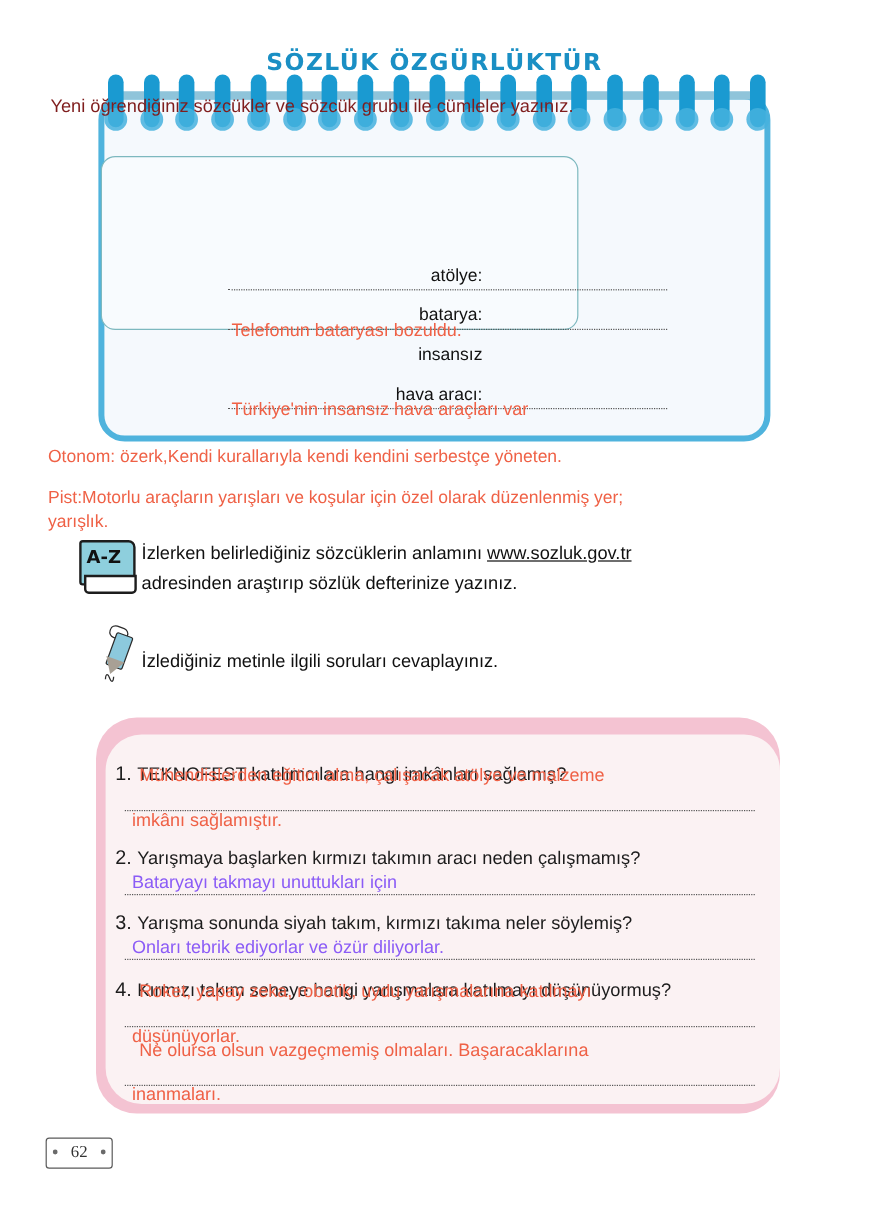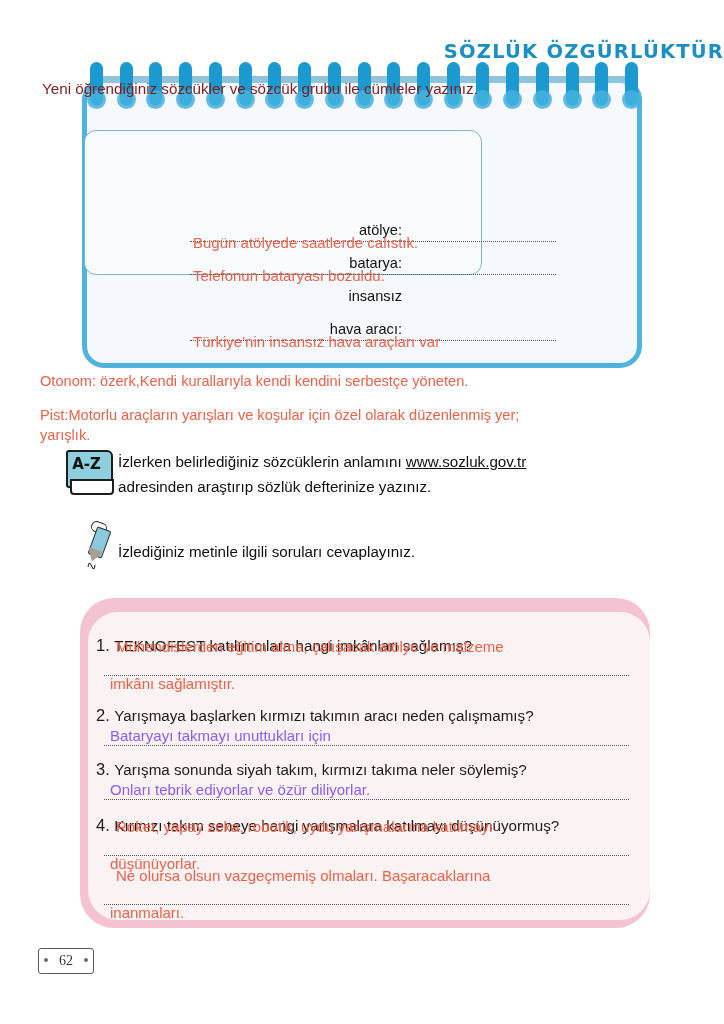--- a/index.html
+++ b/index.html
@@ -61,21 +61,21 @@
     background: #45b2de;
     border-radius: 50%;
     opacity: .85;
   }
 
   .card-title {
     position: absolute;
     left: 0;
     top: 40px;
     width: 100%;
-    text-align: right;
+    text-align: center;
     color: #1a8fc4;
     font-weight: bold;
     font-size: 19.5px;
     letter-spacing: 1.2px;
     font-family: "DejaVu Sans", sans-serif;
   }
 
   .instr-1 {
     position: absolute;
     left: 42px;
@@ -366,21 +366,20 @@
   <div class="tip"></div>
   <div class="squiggle">∿</div>
 </div>
 <div class="instr-1">Yeni öğrendiğiniz sözcükler ve sözcük grubu ile cümleler yazınız.</div>
 
 <div class="wordbox"></div>
 <div id="word-rows">
     <div class="wrow" style="top: 222px;">
       <div class="wlabel">atölye:</div>
       <div class="wline"></div>
-      <div class="wans">Bugün atölyede saatlerde calıstık.</div>
     </div>
     <div class="wrow" style="top: 255px;">
       <div class="wlabel">batarya:</div>
       <div class="wline"></div>
       <div class="wans">Telefonun bataryası bozuldu.</div>
     </div>
     <div class="wrow" style="top: 288px;">
       <div class="wlabel">insansız</div>
     </div>
     <div class="wrow" style="top: 321px;">

